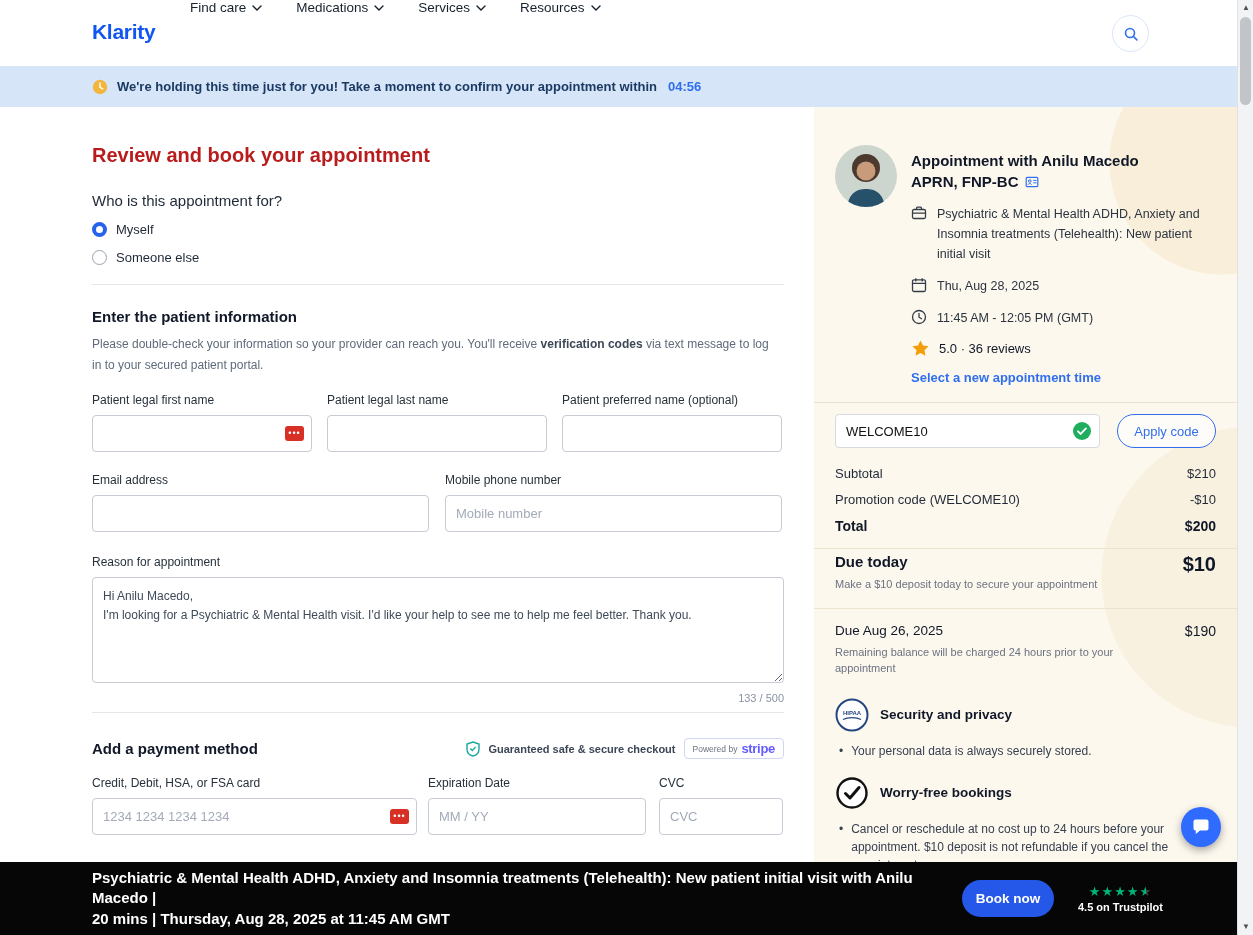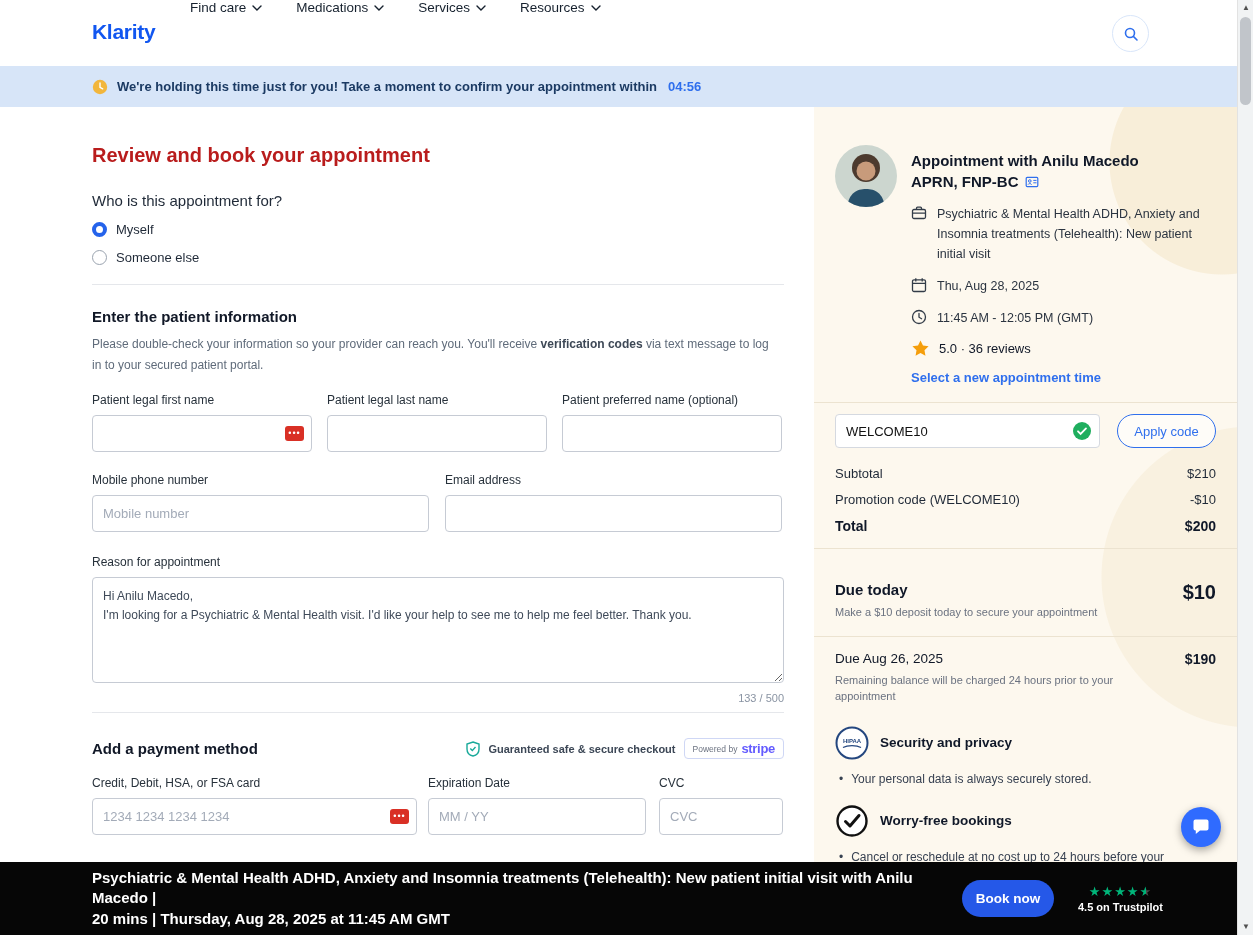--- a/index.html
+++ b/index.html
@@ -65,26 +65,26 @@
 .sb-link{margin-top:12px;font-size:13px;font-weight:600;color:#2f6fed;cursor:pointer}
 .sb-divider{border:none;border-top:1px solid #ece3d0;margin:17px -21px 0}
 .promo-row{display:flex;align-items:center;gap:17px;margin-top:11px}
 .promo-wrap{position:relative;flex:1}
 .promo-in{width:100%;height:34px;border:1px solid #d5d9e0;border-radius:4px;background:#fff;padding:0 34px 0 10px;font-size:13px;color:#111;font-family:inherit;outline:none}
 .promo-check{position:absolute;right:9px;top:8px}
 .apply-btn{width:99px;height:34px;border:1px solid #2f6fed;border-radius:17px;background:#fefcf8;color:#2f6fed;font-size:13px;font-weight:400;font-family:inherit;cursor:pointer}
 .price-table{margin-top:18px}
 .price-row{display:flex;justify-content:space-between;font-size:13px;color:#1f2937;margin-bottom:11px}
 .price-row.total{font-size:14px;font-weight:700;color:#101828;margin-bottom:0}
-.due-block{display:flex;justify-content:space-between;align-items:flex-start;margin-top:32px}
+.due-block{display:flex;justify-content:space-between;align-items:flex-start;margin-top:4px}
 .due-label{font-size:15px;font-weight:700;color:#101828}
 .due-note{font-size:11px;color:#6b7280;margin-top:7px;max-width:280px;line-height:1.45}
 .due-value{font-size:20px;font-weight:800;color:#101828}
 .due2-label{font-size:13.5px;color:#101828}
-.due2-value{font-size:14px;font-weight:700;color:#101828}
+.due2-value{font-size:14px;font-weight:400;color:#101828}
 .trust-sec{margin-top:21px}
 .trust-head{display:flex;align-items:center;gap:11px}
 .trust-title{font-size:13.5px;font-weight:700;color:#101828}
 .bullet{display:flex;gap:8px;margin-top:10px;font-size:12px;color:#374151;line-height:1.5;padding-left:4px}
 .bullet .dot{flex:none}
 
 .footer{position:absolute;left:0;bottom:0;width:1253px;height:73px;background:#060606;display:flex;align-items:center;z-index:7}
 .foot-text{margin-left:92px;width:852px;font-size:15px;font-weight:700;color:#fff;line-height:1.35}
 .book-btn{margin-left:18px;width:92px;height:37px;border:none;border-radius:19px;background:#2558e8;color:#fff;font-size:13.5px;font-weight:600;font-family:inherit;cursor:pointer;flex:none}
 .trustpilot{margin-left:24px;text-align:center;flex:none}
@@ -176,26 +176,26 @@
       <input class="text-in" type="text" style="">
     </div>
     <div class="field-220">
       <label class="f-label">Patient preferred name (optional)</label>
       <input class="text-in" type="text" style="">
     </div>
   </div>
 
   <div class="row2">
     <div class="field-337">
+      <label class="f-label">Email address</label>
+      <input class="text-in" type="text" style="">
+    </div>
+    <div class="field-337">
       <label class="f-label">Mobile phone number</label>
       <input class="text-in" type="text" placeholder="Mobile number" style="">
-    </div>
-    <div class="field-337">
-      <label class="f-label">Email address</label>
-      <input class="text-in" type="text" style="">
     </div>
   </div>
 
   <div class="reason-block">
     <label class="f-label">Reason for appointment</label>
     <textarea class="reason-ta" style="">Hi Anilu Macedo,
 I'm looking for a Psychiatric &amp; Mental Health visit. I'd like your help to see me to help me feel better. Thank you.</textarea>
     <div class="counter">133 / 500</div>
   </div>
 

